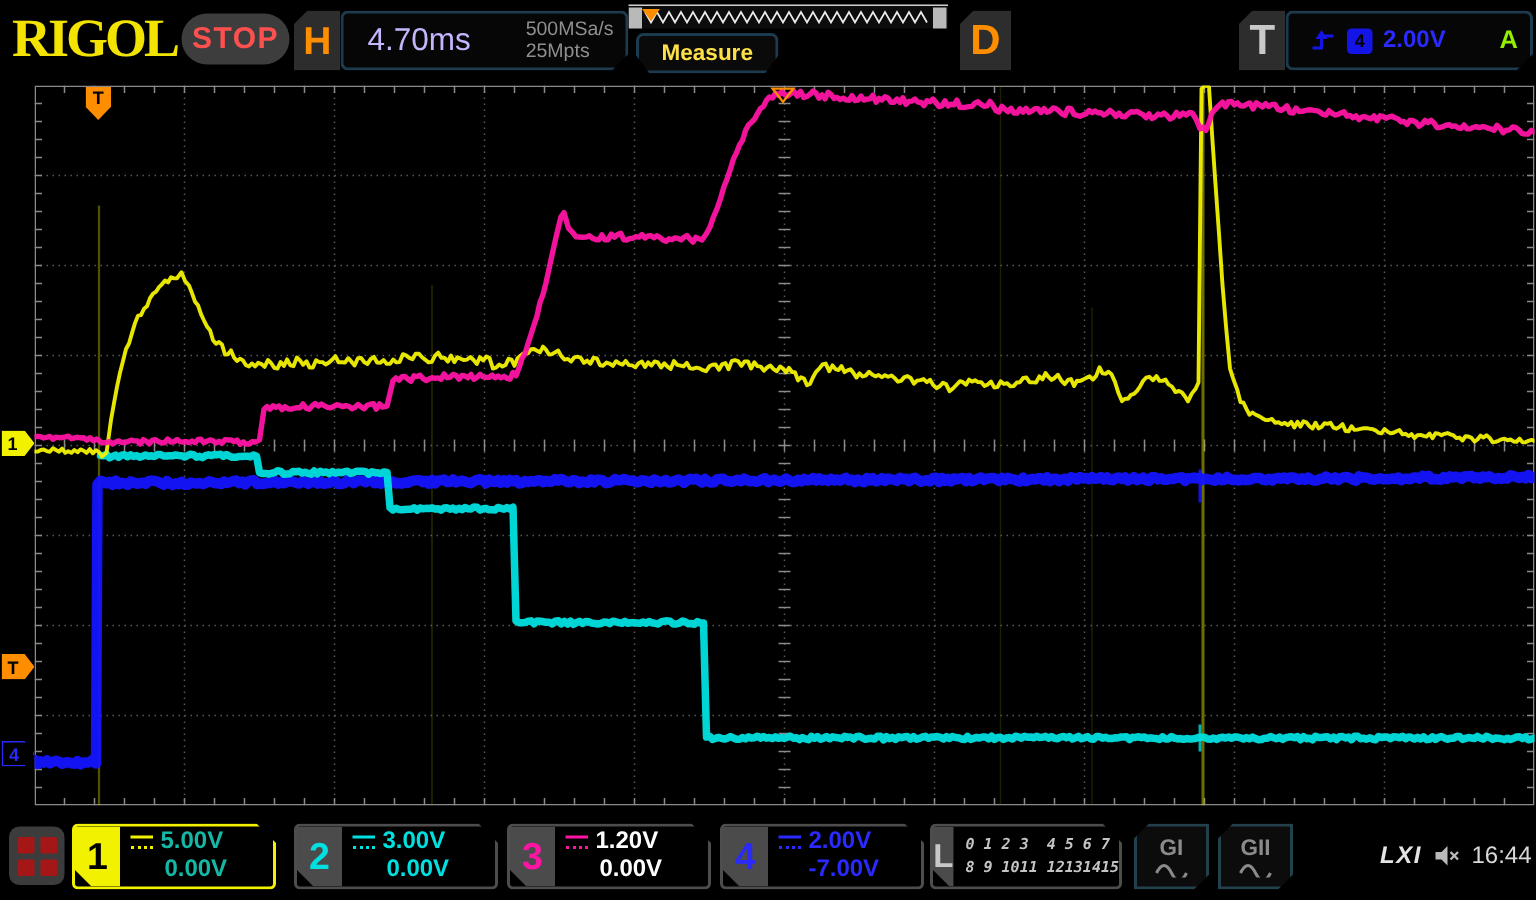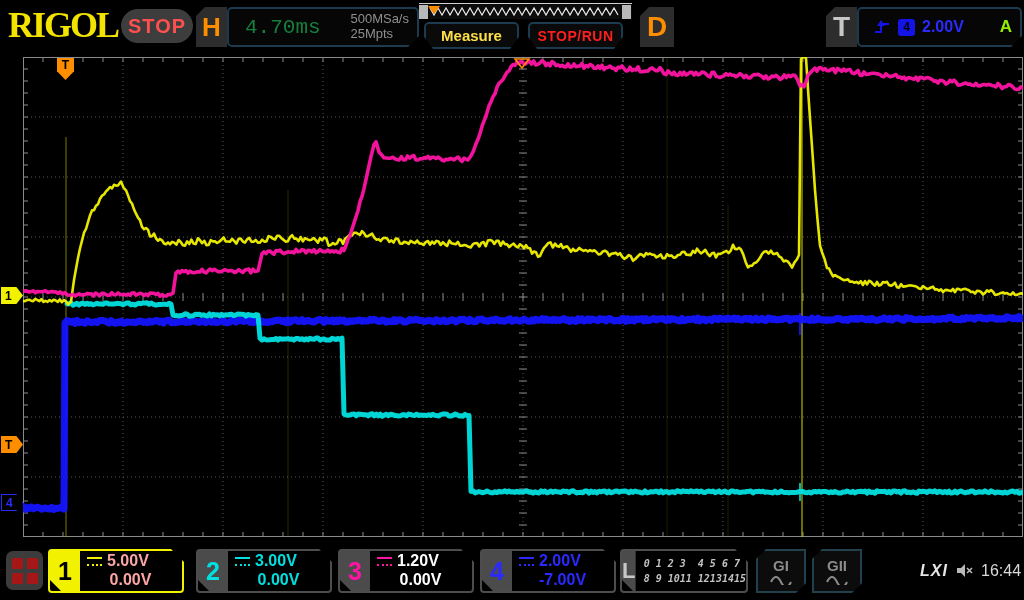--- a/index.html
+++ b/index.html
@@ -16,21 +16,21 @@
                display:flex; align-items:center; justify-content:center; letter-spacing:1px; }
   .hdr-block { display:flex; align-items:stretch; height:40px; }
   .hdr-tab { background:#2d2d2d; display:flex; align-items:center; justify-content:center;
              font-weight:bold; clip-path:polygon(9px 0,100% 0,100% 100%,0 100%,0 9px); }
   .hdr-panel { background:#060606; border:2px solid #1d3b4e; border-radius:5px;
                clip-path:polygon(0 0,100% 0,100% calc(100% - 11px),calc(100% - 11px) 100%,0 100%);
                display:flex; align-items:center; }
   #h-block { left:196px; top:7px; }
   #h-tab  { width:31px; color:#ff8d00; font-size:26px; }
   #h-panel { width:192px; padding:0 8px 0 16px; }
-  #h-value { color:#15803d; font-size:21px; flex:0 0 auto;font-family:Liberation Mono, monospace; }
+  #h-value { color:#c4b5fd; font-size:21px; flex:0 0 auto; }
   #h-rate { margin-left:auto; color:#8f8f8f; font-size:13px; line-height:1.15; }
   #d-block { left:640px; top:7px; }
   #d-tab { width:34px; color:#ff8d00; font-size:28px; }
   #d-panel { width:146px; padding-left:18px; }
   #d-value { color:#d8d8d8; font-size:20px; }
   #t-block { left:826px; top:7px; }
   #t-tab { width:31px; color:#c8c8c8; font-size:28px; background:#2d2d2d; }
   #t-panel { width:165px; padding:0 8px 0 14px; gap:7px; }
   #t-level { color:#2a2aff; font-weight:bold; font-size:16px; }
   #t-mode { color:#94ee00; font-weight:bold; font-size:17px; margin-left:auto; }
@@ -110,21 +110,20 @@
   <div id="mem-bar" class="abs">
     <svg width="213" height="16">
       <rect x="0" y="1" width="9" height="14" fill="#b9b9b9"></rect>
       <rect x="203" y="1" width="9" height="14" fill="#b9b9b9"></rect>
       <polyline id="zigzag" fill="none" stroke="#e9e9e9" stroke-width="1.2" points="11,4 15,11 19,4 23,11 27,4 31,11 35,4 39,11 43,4 47,11 51,4 55,11 59,4 63,11 67,4 71,11 75,4 79,11 83,4 87,11 91,4 95,11 99,4 103,11 107,4 111,11 115,4 119,11 123,4 127,11 131,4 135,11 139,4 143,11 147,4 151,11 155,4 159,11 163,4 167,11 171,4 175,11 179,4 183,11 187,4 191,11 195,4 199,11"></polyline>
       <polygon points="9,2 21,2 15,10" fill="#ff8d00"></polygon>
     </svg>
   </div>
 
   <div id="measure-btn" class="abs mini-btn">Measure</div>
-  <div id="stoprun-btn" class="abs mini-btn">STOP/RUN</div>
 
   <div id="d-block" class="abs hdr-block">
     <div id="d-tab" class="hdr-tab">D</div>
   </div>
 
   <div id="t-block" class="abs hdr-block">
     <div id="t-tab" class="hdr-tab">T</div>
     <div id="t-panel" class="hdr-panel">
       <svg width="18" height="16">
         <path d="M2 13 h6 v-8 h8" fill="none" stroke="#1414e6" stroke-width="2"></path>
@@ -440,21 +439,21 @@
 
   <div id="menu-btn" class="abs">
     <div class="menu-sq"></div>
     <div class="menu-sq"></div>
     <div class="menu-sq"></div>
     <div class="menu-sq"></div>
   </div>
 
   <div class="abs ch-box selected" style="left:48px">
     <div class="ch-tab">1</div>
-    <div class="ch-vals" style="color:#fca5a5">
+    <div class="ch-vals" style="color:#14b8a6">
       <div class="ch-row1">
           <span class="dc-icon" style="border-color:#f2f200"></span>
         <span>5.00V</span>
         </div>
       <div class="ch-row2">0.00V</div>
     </div>
   </div>
 
   <div class="abs ch-box" style="left:196px">
     <div class="ch-tab" style="color:#00e0e0">2</div>

